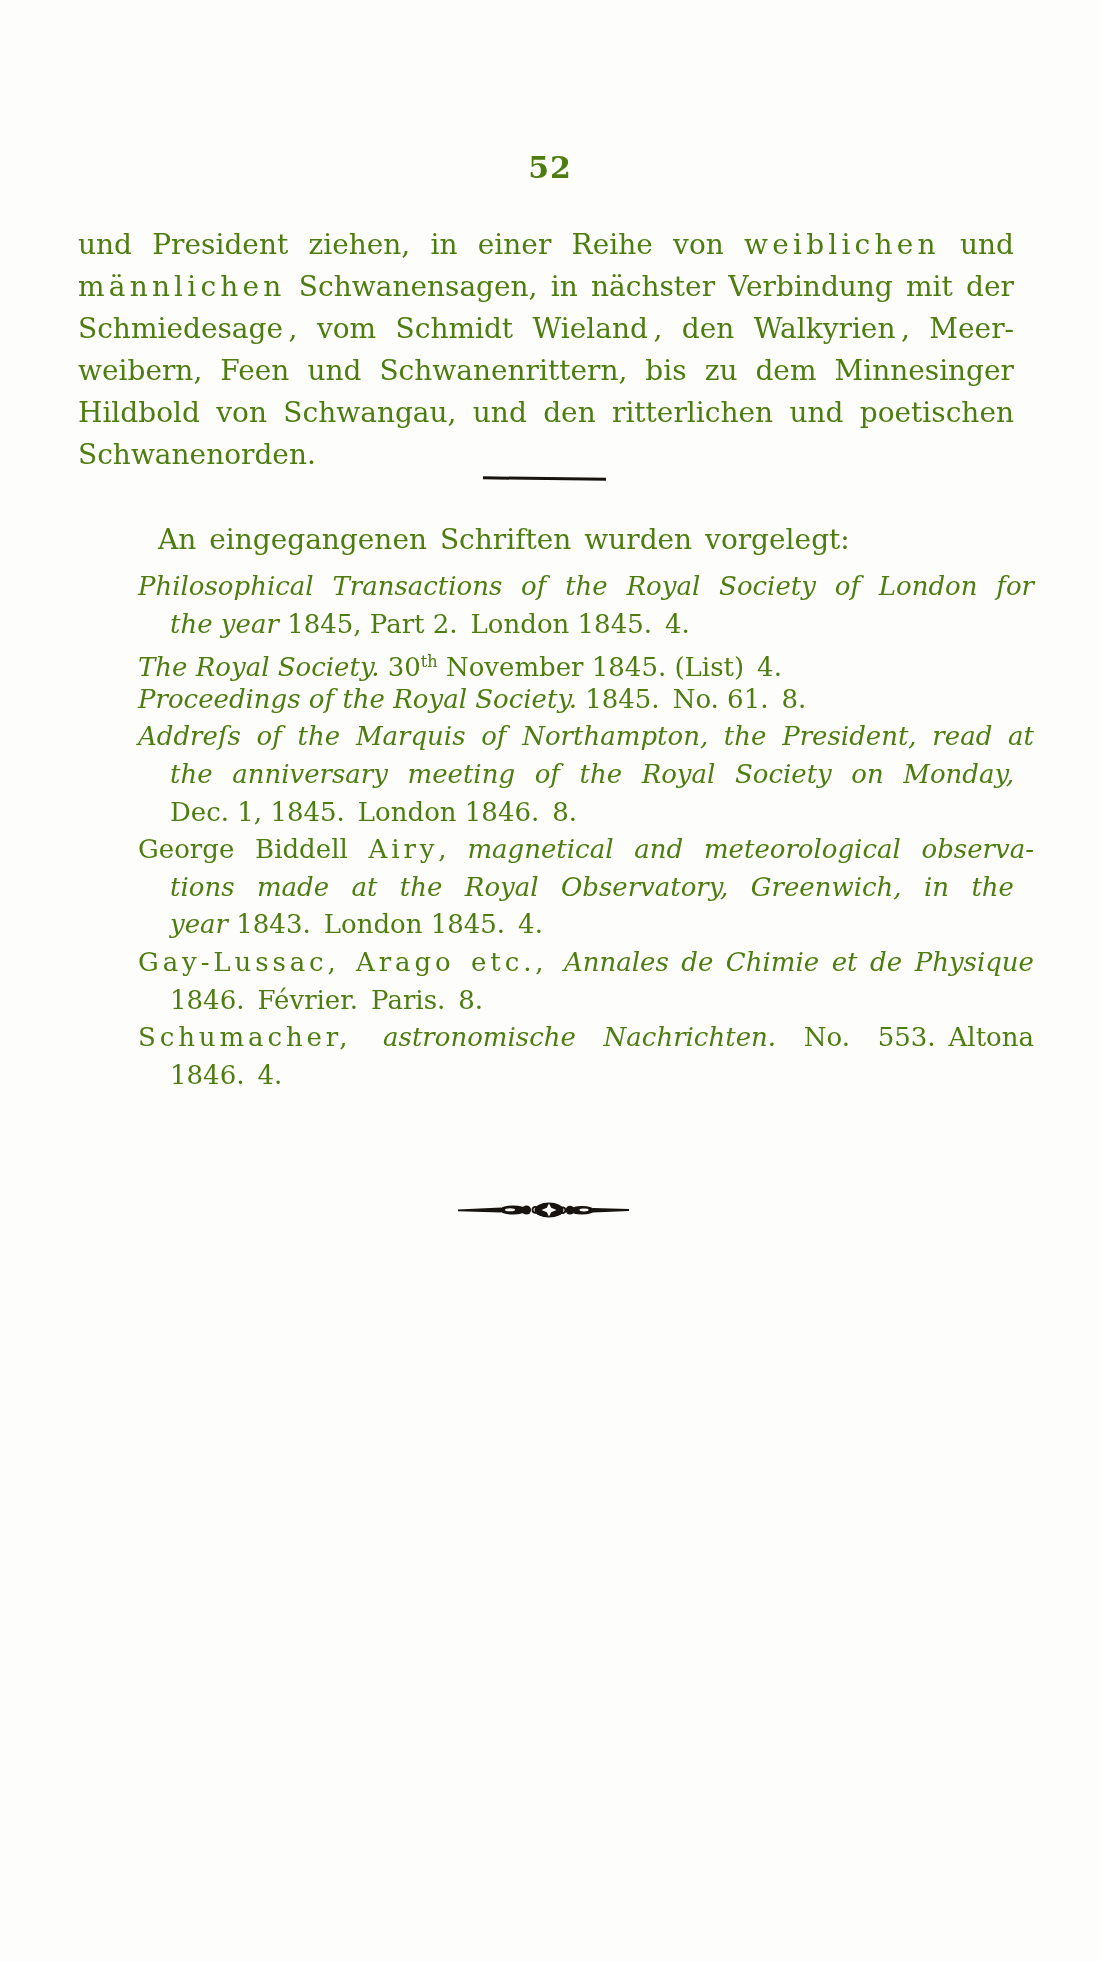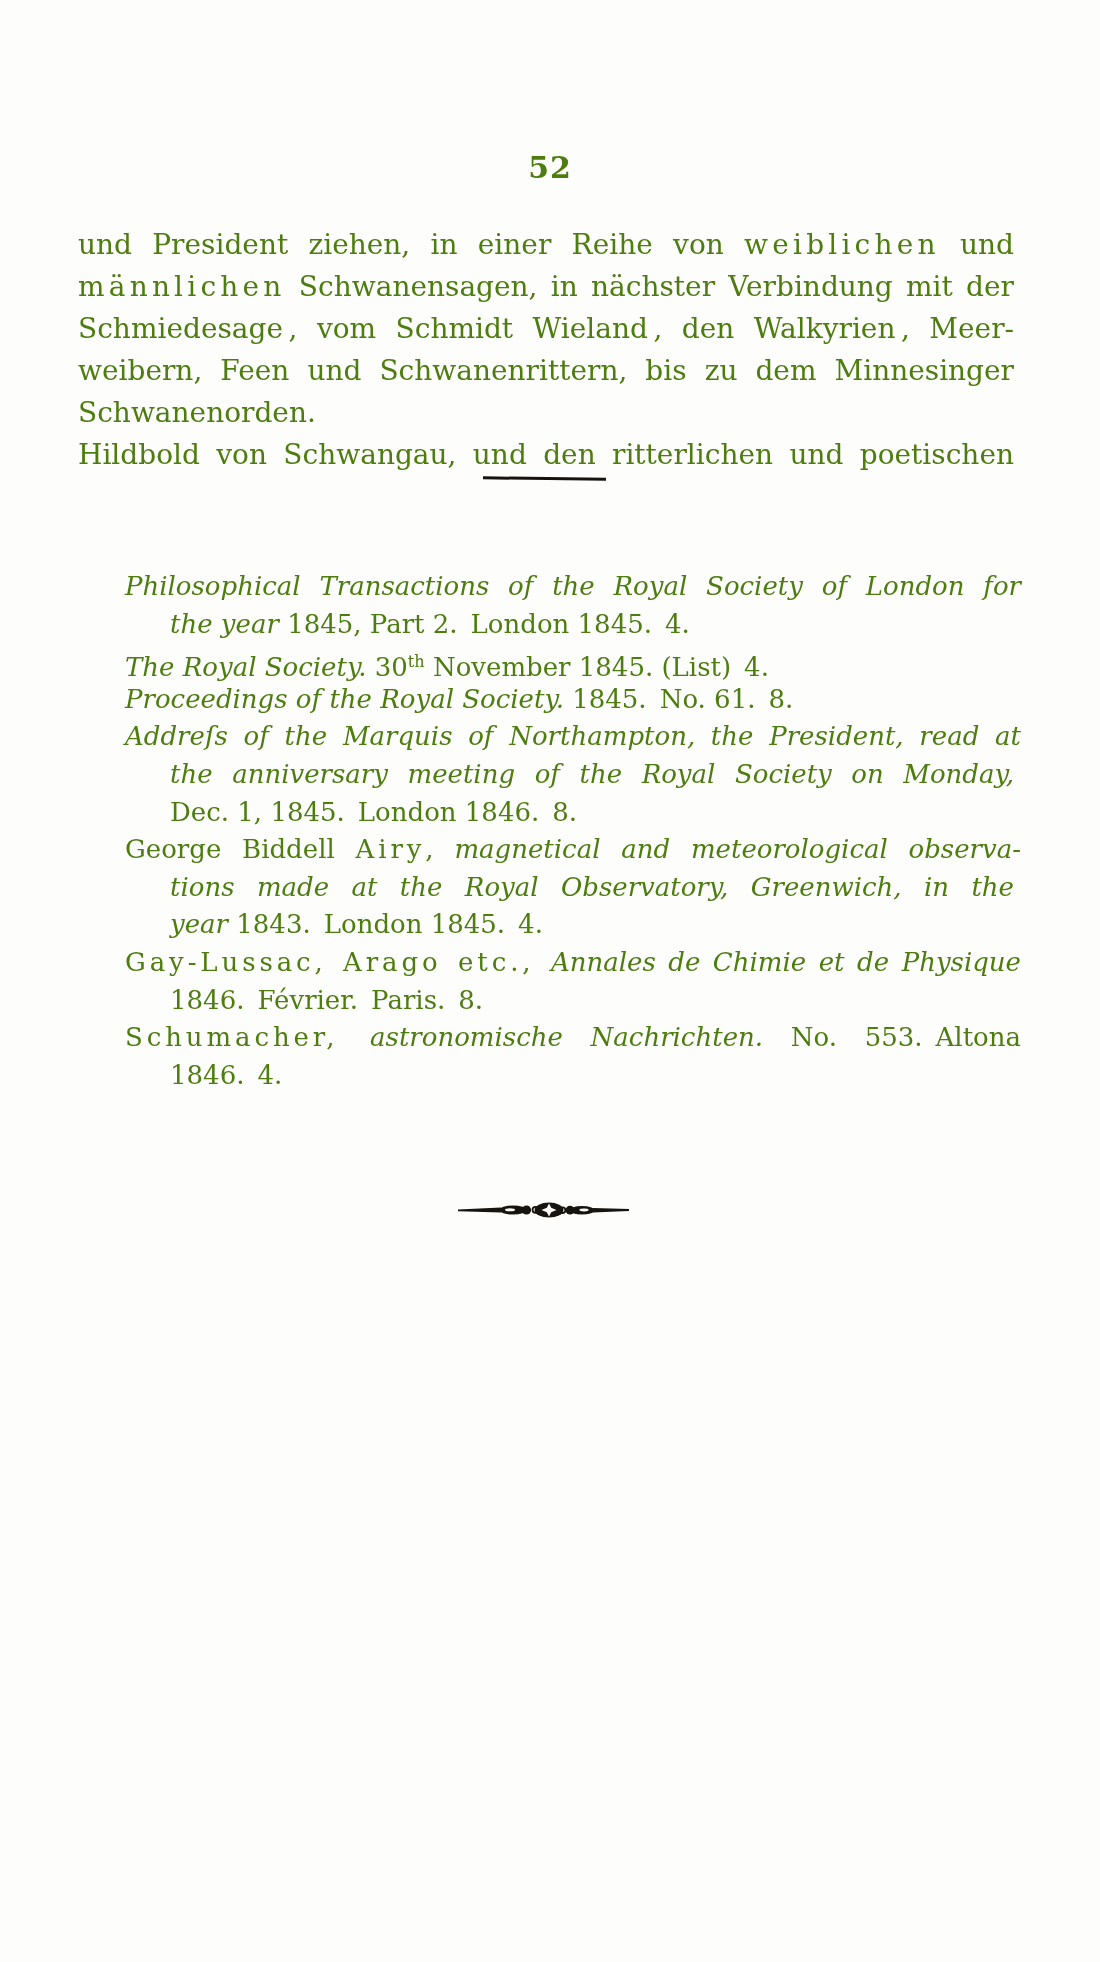--- a/index.html
+++ b/index.html
@@ -24,21 +24,21 @@
   .heading {
     position:absolute; top:521px; left:78px; width:936px;
     font-size:28px; line-height:38px;
     text-indent:80px; word-spacing:4px;
   }
   .list {
     position:absolute; top:568px; left:78px; width:936px;
     font-size:26px;
   }
   .list .ln { line-height:37.6px; height:37.6px; }
-  .first { margin-left:47px; width:896px; }
+  .first { margin-left:60px; width:896px; }
   .hang  { margin-left:92px; width:844px; }
   .j { text-align:justify; text-align-last:justify; }
   .it { font-style:italic; }
   .sp { letter-spacing:0.15em; }
   .sup { font-size:0.62em; vertical-align:9px; }
   .rule {
     position:absolute; top:477px; left:483px;
     width:123px; height:3px; background:#17140f;
     transform:rotate(0.6deg);
   }
@@ -53,26 +53,27 @@
 
 <div class="page">
 
   <div class="pagenum">52</div>
 
   <div class="para">
     <div class="ln j"><span>und President ziehen, in einer Reihe von </span><span class="sp">weiblichen</span><span> und</span></div>
     <div class="ln j"><span class="sp">männlichen</span><span> Schwanensagen, in nächster Verbindung mit der</span></div>
     <div class="ln j">Schmiedesage , vom Schmidt Wieland , den Walkyrien , Meer-</div>
     <div class="ln j">weibern, Feen und Schwanenrittern, bis zu dem Minnesinger</div>
+    <div class="ln j">Hildbold von Schwangau, und den ritterlichen und poetischen</div>
     <div class="ln">Schwanenorden.</div>
-    <div class="ln j">Hildbold von Schwangau, und den ritterlichen und poetischen</div>
   </div>
 
   <div class="rule"></div>
 
+  <div class="heading">An eingegangenen Schriften wurden vorgelegt:</div>
 
   <div class="list">
     <div class="ln first j"><span class="it">Philosophical Transactions of the Royal Society of London for</span></div>
     <div class="ln hang"><span class="it">the year </span><span>1845, Part 2. London 1845. 4.</span></div>
     <div class="ln first"><span class="it">The Royal Society. </span><span>30</span><span class="sup">th</span><span> November 1845. (List) 4.</span></div>
     <div class="ln first"><span class="it">Proceedings of the Royal Society. </span><span>1845. No. 61. 8.</span></div>
     <div class="ln first j"><span class="it">Addreſs of the Marquis of Northampton, the President, read at</span></div>
     <div class="ln hang j"><span class="it">the anniversary meeting of the Royal Society on Monday,</span></div>
     <div class="ln hang">Dec. 1, 1845. London 1846. 8.</div>
     <div class="ln first j"><span>George Biddell </span><span class="sp">Airy</span><span>, </span><span class="it">magnetical and meteorological observa-</span></div>

